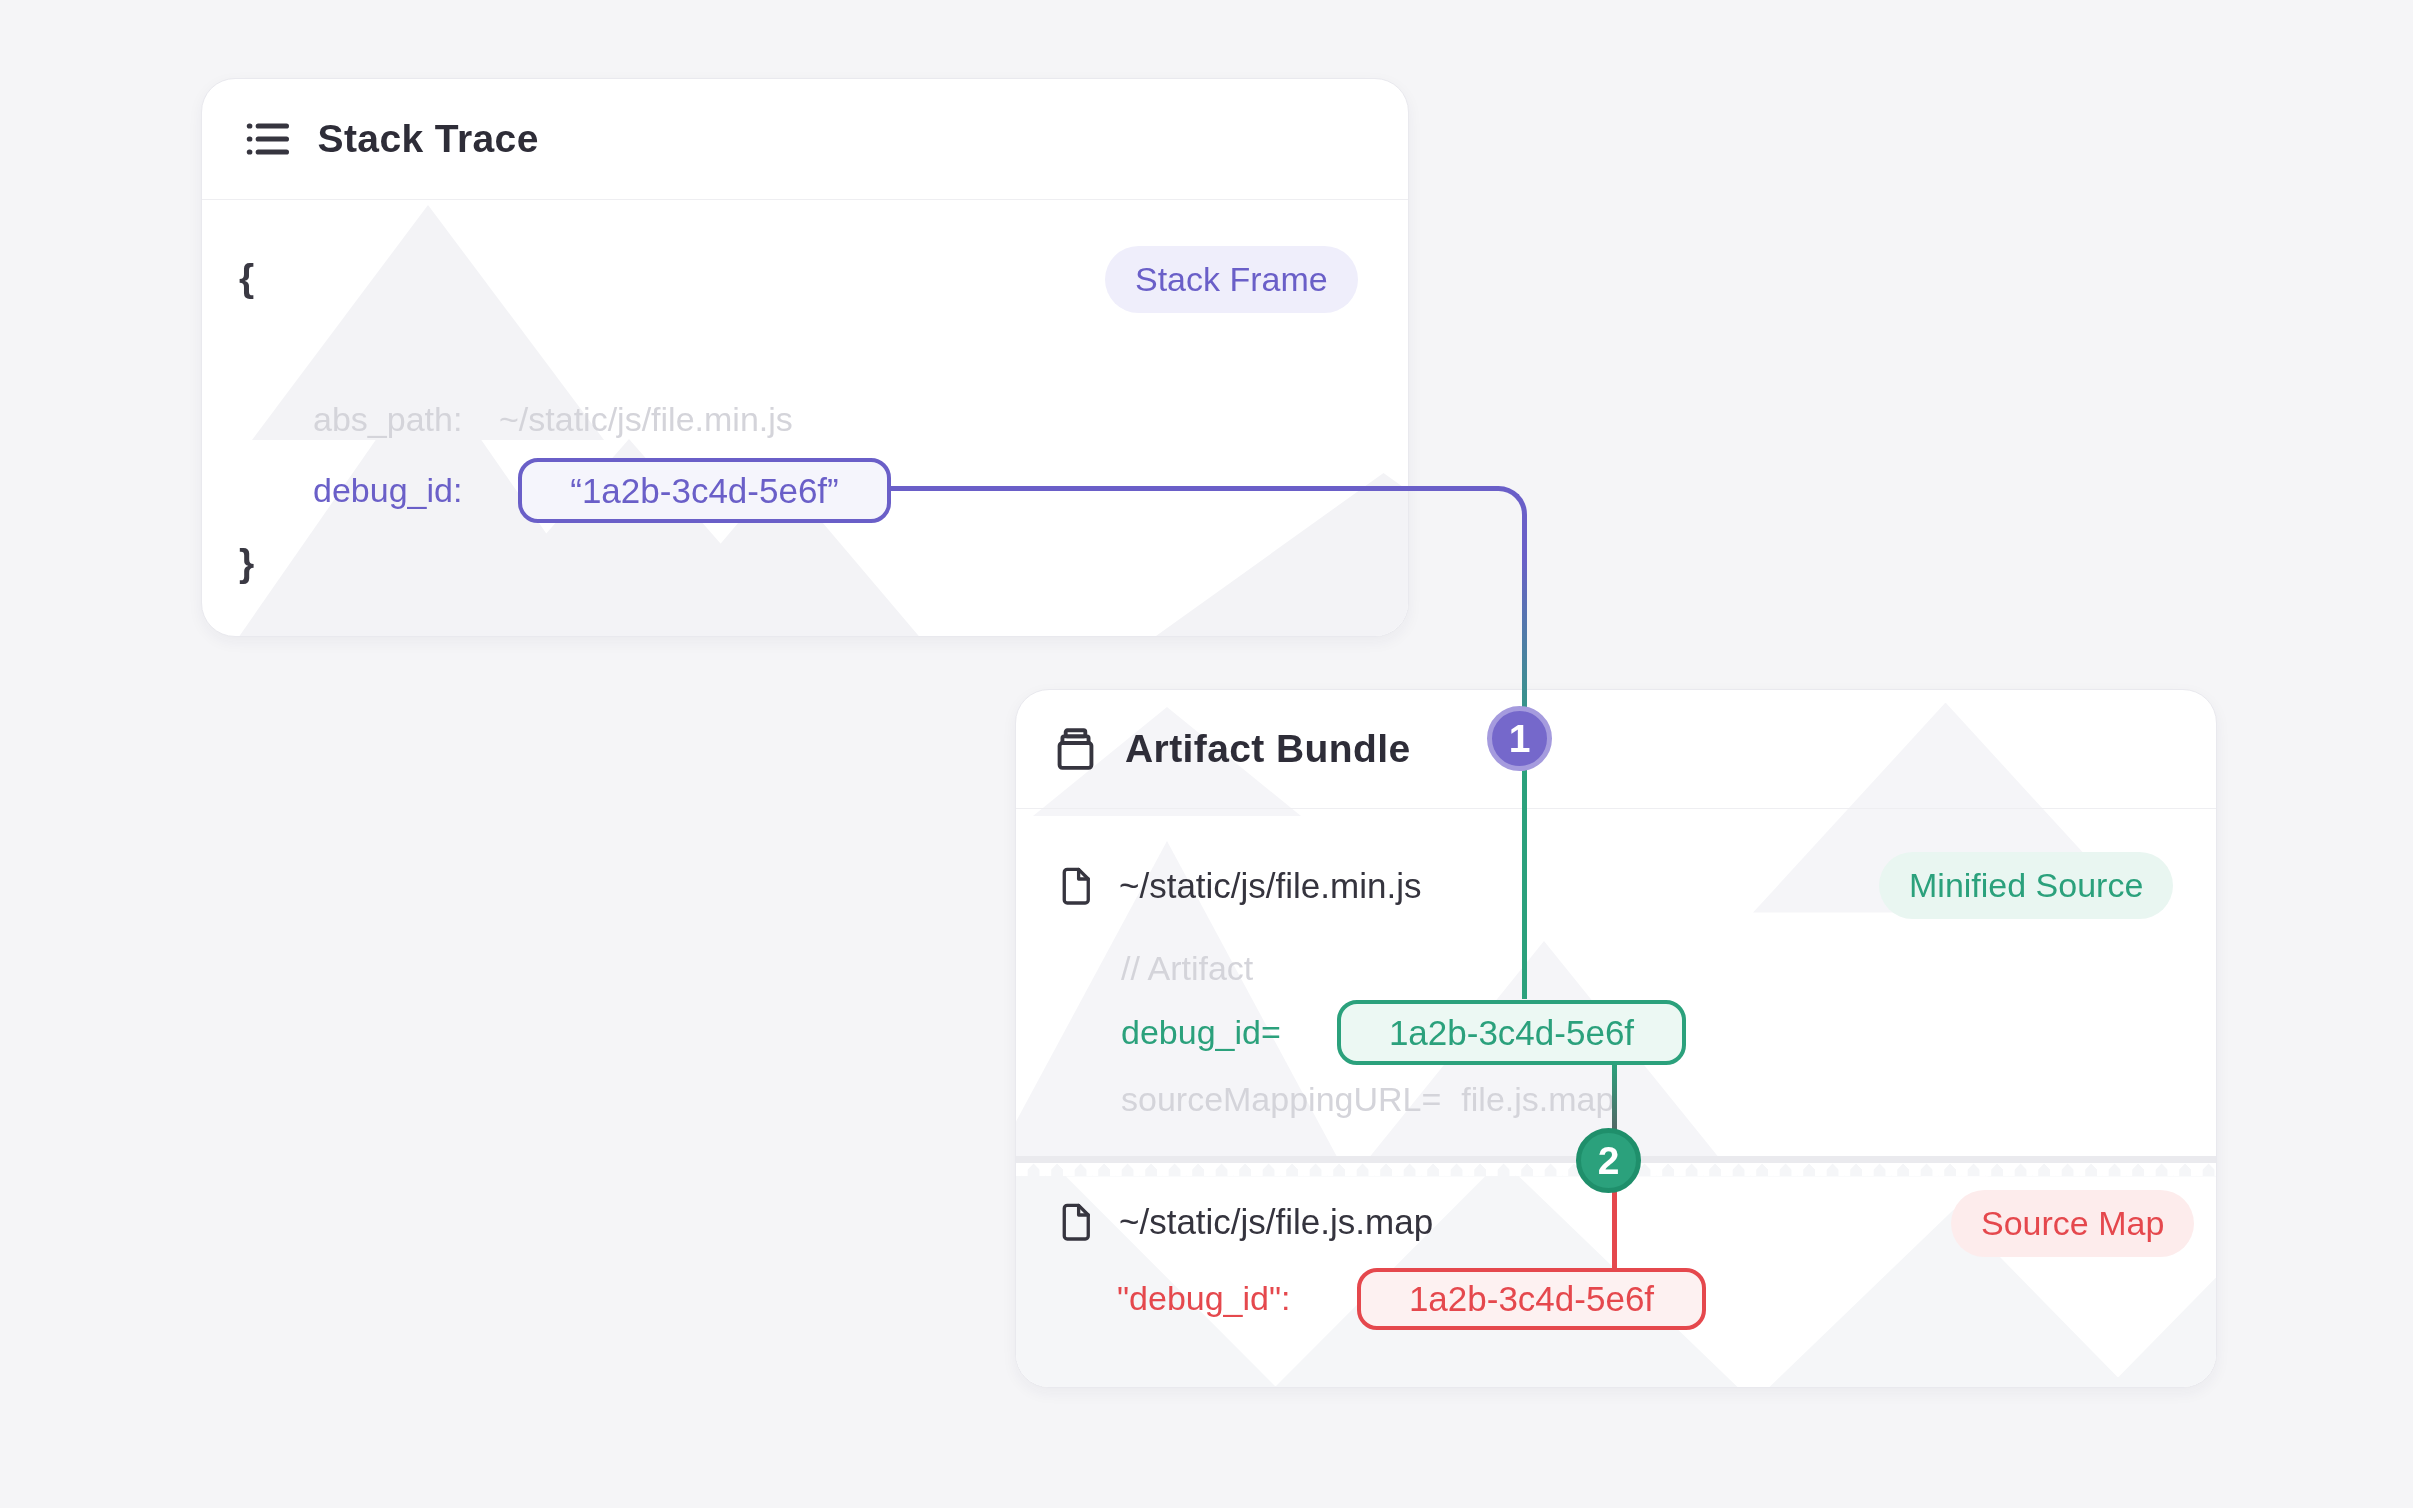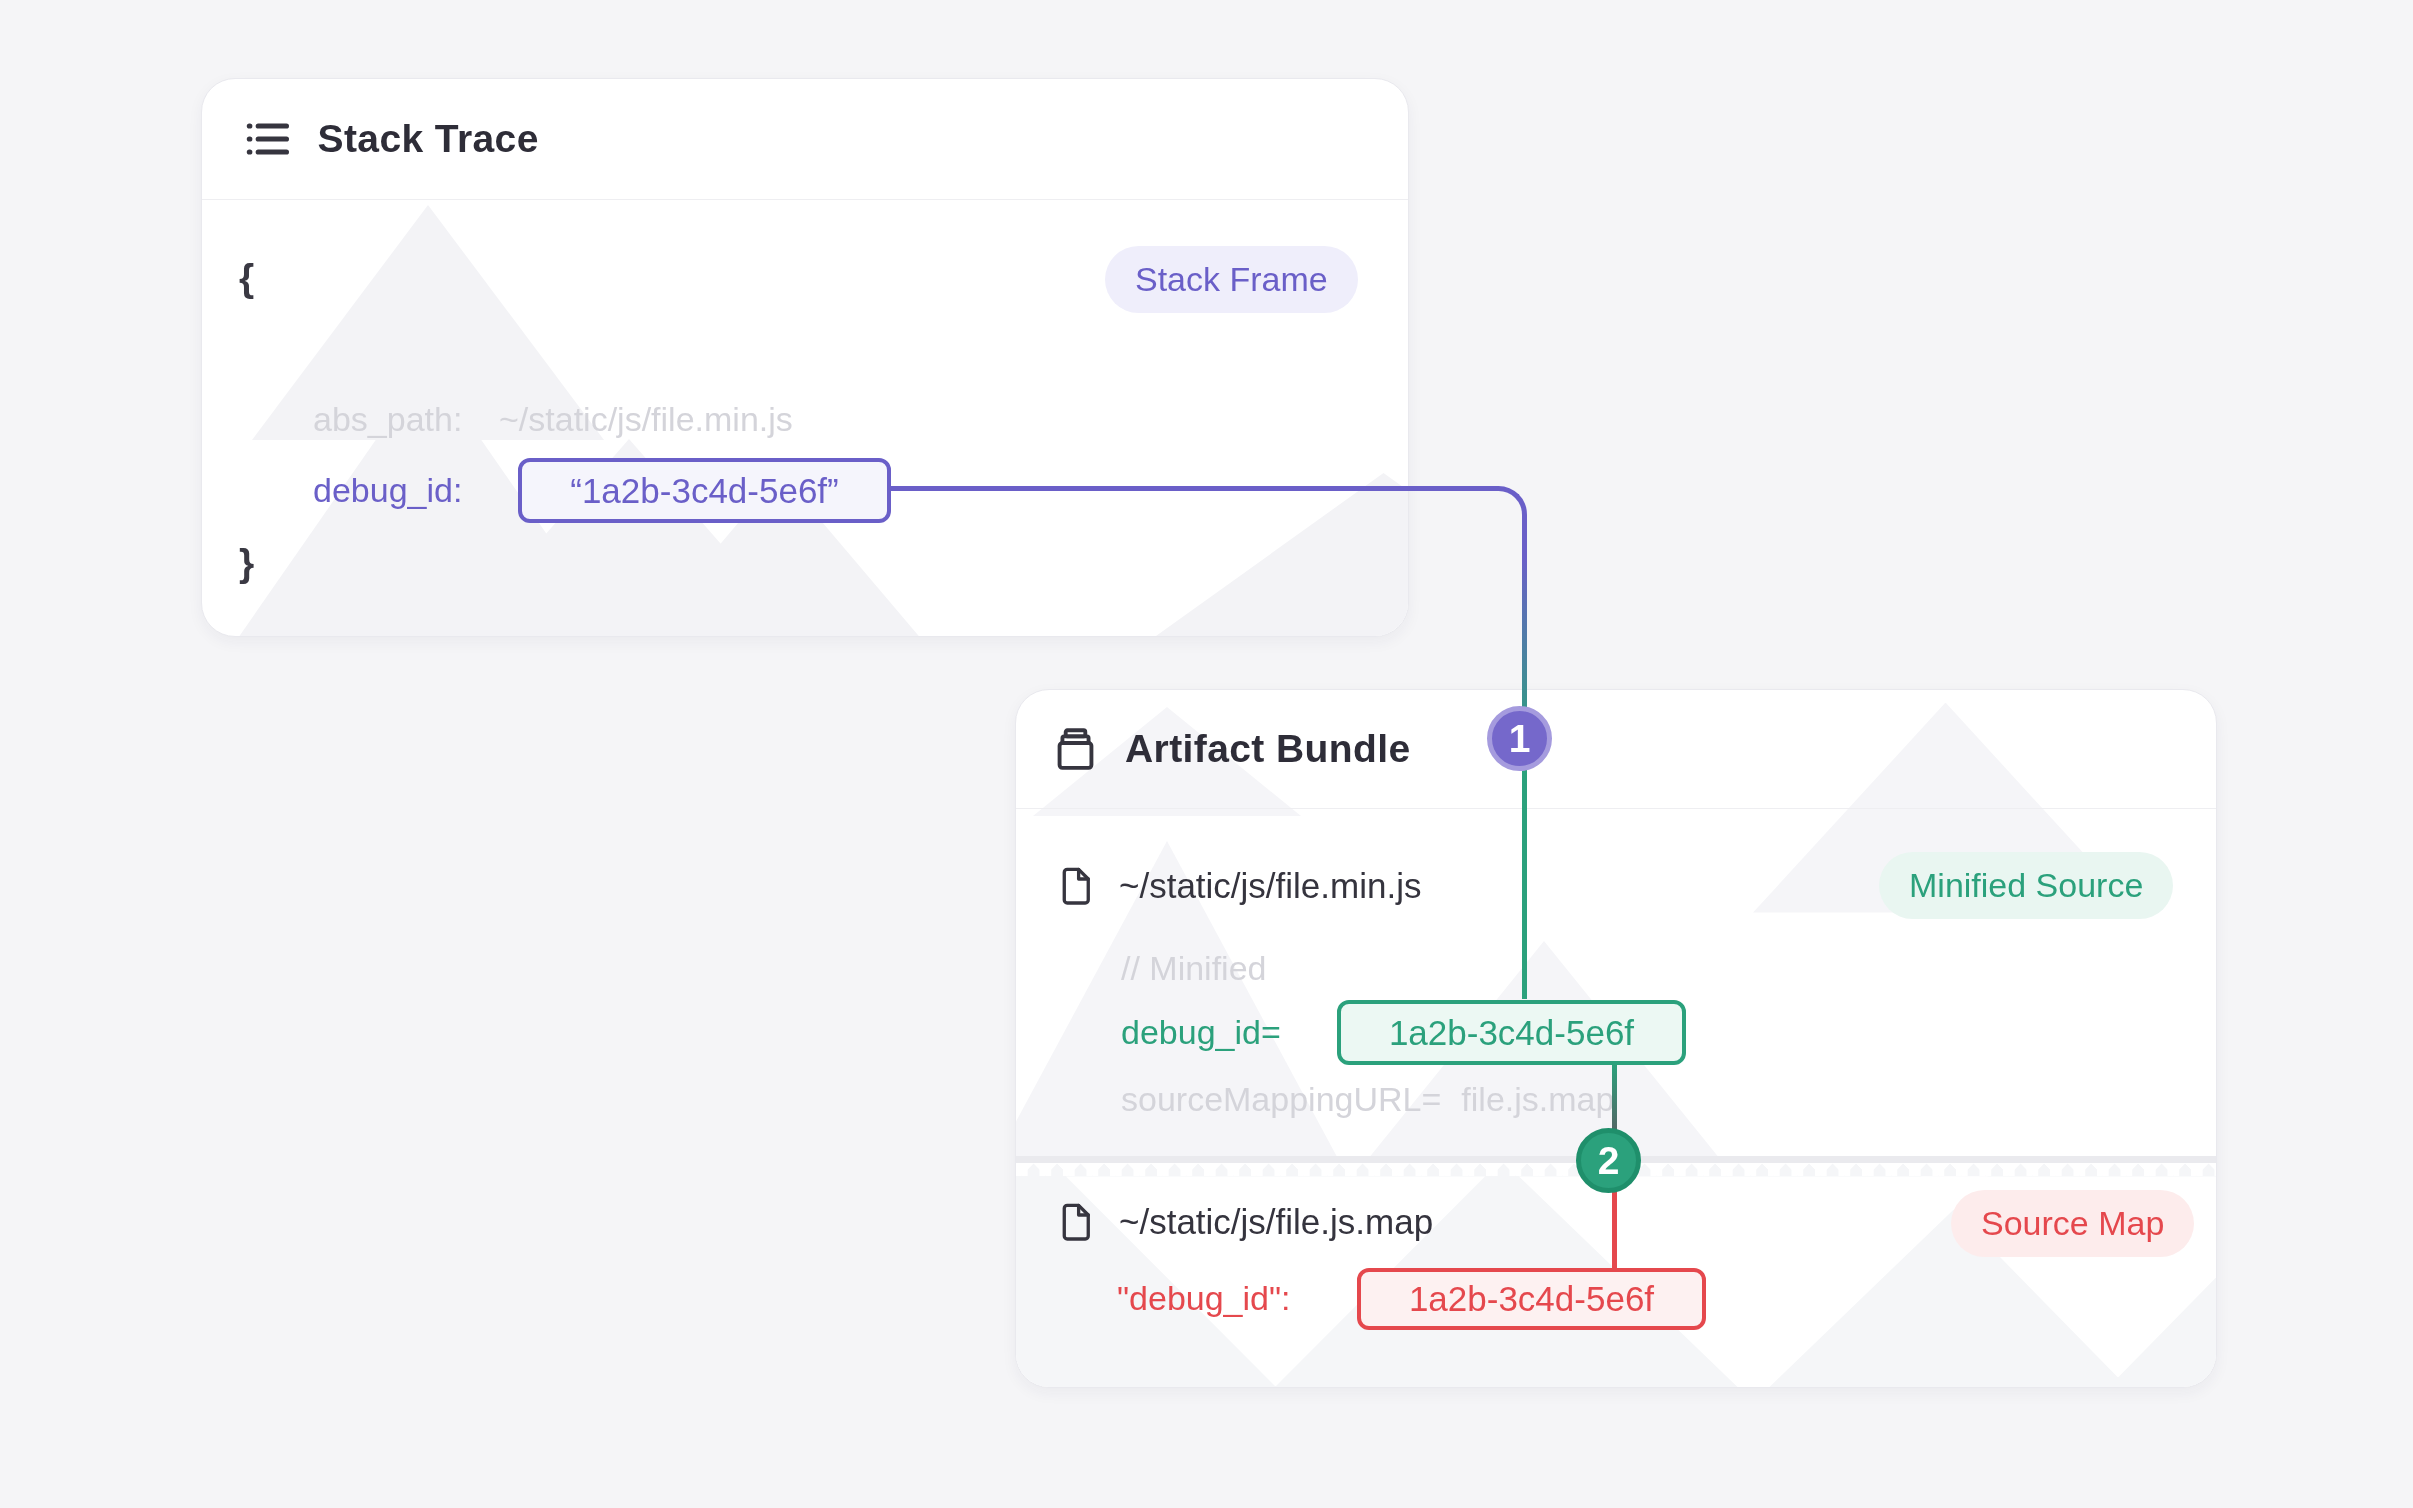--- a/index.html
+++ b/index.html
@@ -51,21 +51,21 @@
     position:absolute;height:67px;display:flex;align-items:center;
     padding:0 30px;border-radius:35px;font-size:34px;white-space:nowrap;
   }
   .badge-purple{background:var(--purple-badge-bg);color:var(--purple);}
   .badge-teal{background:var(--teal-badge-bg);color:var(--teal);}
   .badge-red{background:var(--red-badge-bg);color:var(--red);}
 
   
   .value-box{
     position:absolute;display:flex;align-items:center;justify-content:center;
-    border-radius:12px;font-size:35px;white-space:nowrap;
+    border-radius:20px;font-size:35px;white-space:nowrap;
   }
   .box-purple{border:4.2px solid var(--purple);background:var(--purple-box-bg);color:var(--purple);}
   .box-teal{border:4.2px solid var(--teal);background:var(--teal-box-bg);color:var(--teal);}
   .box-red{border:4.2px solid var(--red);background:var(--red-box-bg);color:var(--red);}
   .key-purple{color:var(--purple);}
   .key-teal{color:var(--teal);}
   .key-red{color:var(--red);}
 
   
   .file-row{position:absolute;display:flex;align-items:center;gap:22px;font-size:35px;font-weight:500;color:#35343E;}
@@ -165,21 +165,21 @@
     <div class="file-row" style="left:39px;top:163px;height:65px;">
       <svg class="icon" width="42" height="42" viewBox="0 0 24 24" fill="none" stroke="#36353F" stroke-width="1.9" stroke-linejoin="round" stroke-linecap="round">
         <path d="M7 2.5h6.5L19 8v12a1.7 1.7 0 0 1-1.7 1.7H7A1.7 1.7 0 0 1 5.3 20V4.2A1.7 1.7 0 0 1 7 2.5z"></path>
         <path d="M13.5 2.5V8H19"></path>
       </svg>
       <span>~/static/js/file.min.js</span>
     </div>
     <div class="badge badge-teal" style="left:863px;top:162px;">Minified Source</div>
 
     <div class="code-row muted" style="left:105px;top:246px;">
-      <span>// Minified</span>
+      <span>// Artifact</span>
     </div>
 
     <div class="code-row key-teal" style="left:105px;top:310px;">
       <span>debug_id=</span>
     </div>
     <div class="value-box box-teal" style="left:321px;top:310px;width:349px;height:65px;">1a2b-3c4d-5e6f</div>
 
     <div class="code-row muted" style="left:105px;top:377px;gap:20px;">
       <span>sourceMappingURL=</span>
       <span>file.js.map</span>

